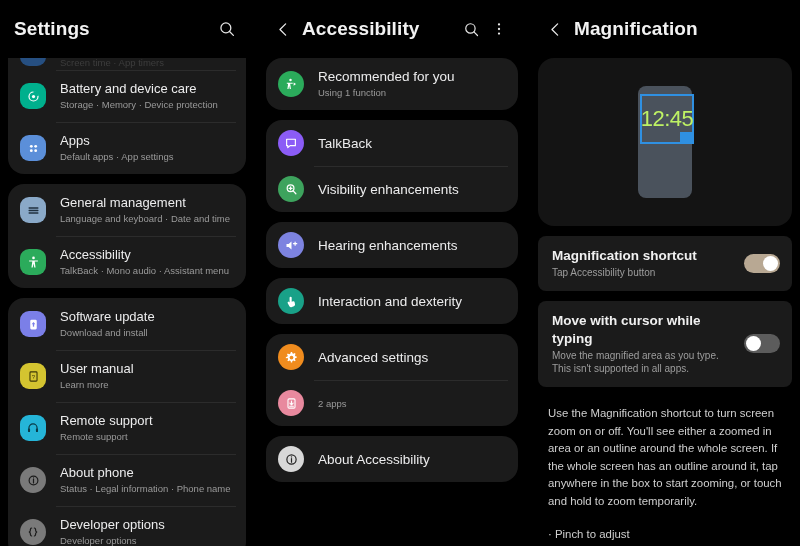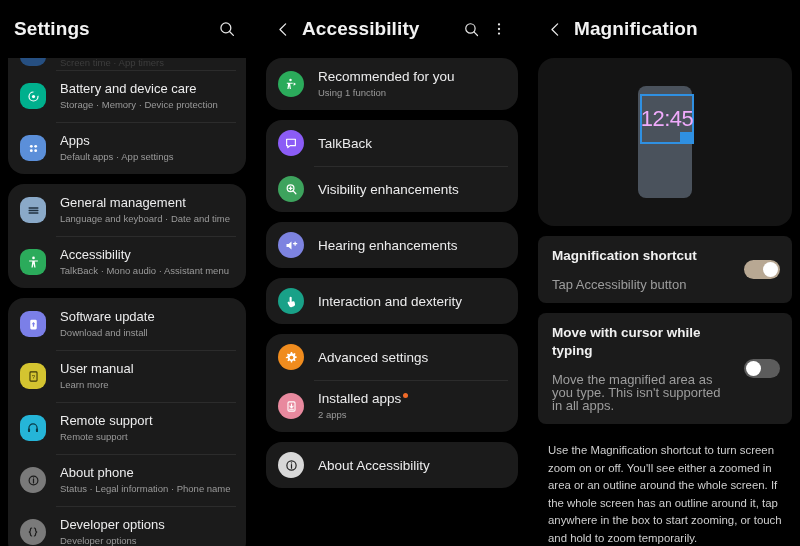--- a/index.html
+++ b/index.html
@@ -153,21 +153,21 @@
     left: 2px; top: 8px;
     width: 54px; height: 50px;
     border: 2px solid #2f90e2;
     box-sizing: border-box;
     display: flex;
     align-items: center;
     justify-content: center;
     overflow: visible;
   }
   .zoombox .clock {
-    color: #f0abfc;
+    color: #bef264;
     font-size: 22px;
     font-weight: 300;
     letter-spacing: -.5px;
     font-family: "Liberation Sans", sans-serif;
     white-space: nowrap;
   }
   .zoombox .corner {
     position: absolute;
     right: -1px; bottom: -1px;
     width: 13px; height: 11px;
@@ -184,23 +184,23 @@
   }
   .toggle-row .texts { flex: 1 1 auto; padding-right: 10px; }
   .tg-title {
     color: #f0f0f0;
     font-size: 13.5px;
     line-height: 18px;
     font-weight: 700;
   }
   .tg-sub {
     color: #9d9d9d;
-    font-size: 13px;
+    font-size: 10px;
     line-height: 13px;
-    margin-top: 13px;
+    margin-top: 1px;
     white-space: normal;
   }
   .switch {
     width: 36px; height: 19px;
     border-radius: 10px;
     flex: 0 0 auto;
     position: relative;
   }
   .switch.on  { background: #b8a893; }
   .switch.off { background: #5c5c5c; }
@@ -505,21 +505,20 @@
           <div class="divider-line"></div>
           <div class="ico" style="background:#e8899e">
             <svg width="13" height="13" viewBox="0 0 24 24" fill="none" stroke="#fff" stroke-width="2">
               <rect x="5.5" y="3.5" width="13" height="17" rx="2"></rect>
               <line x1="12" y1="7.5" x2="12" y2="14" stroke-linecap="round"></line>
               <polyline points="9,11.4 12,14.4 15,11.4" stroke-linecap="round" stroke-linejoin="round"></polyline>
               <line x1="8.6" y1="17" x2="15.4" y2="17" stroke-linecap="round"></line>
             </svg>
           </div>
           <div class="texts">
-            <div class="r-title"><span>Installed apps</span><span class="badge-dot"></span></div>
             <div class="r-sub">2 apps</div>
           </div>
         </div>
       </div>
 
       <div class="card">
         <div class="row first">
 
           <div class="ico" style="background:#d8d8d8">
             <svg width="15" height="15" viewBox="0 0 24 24" fill="none" stroke="#222" stroke-width="1.9">

